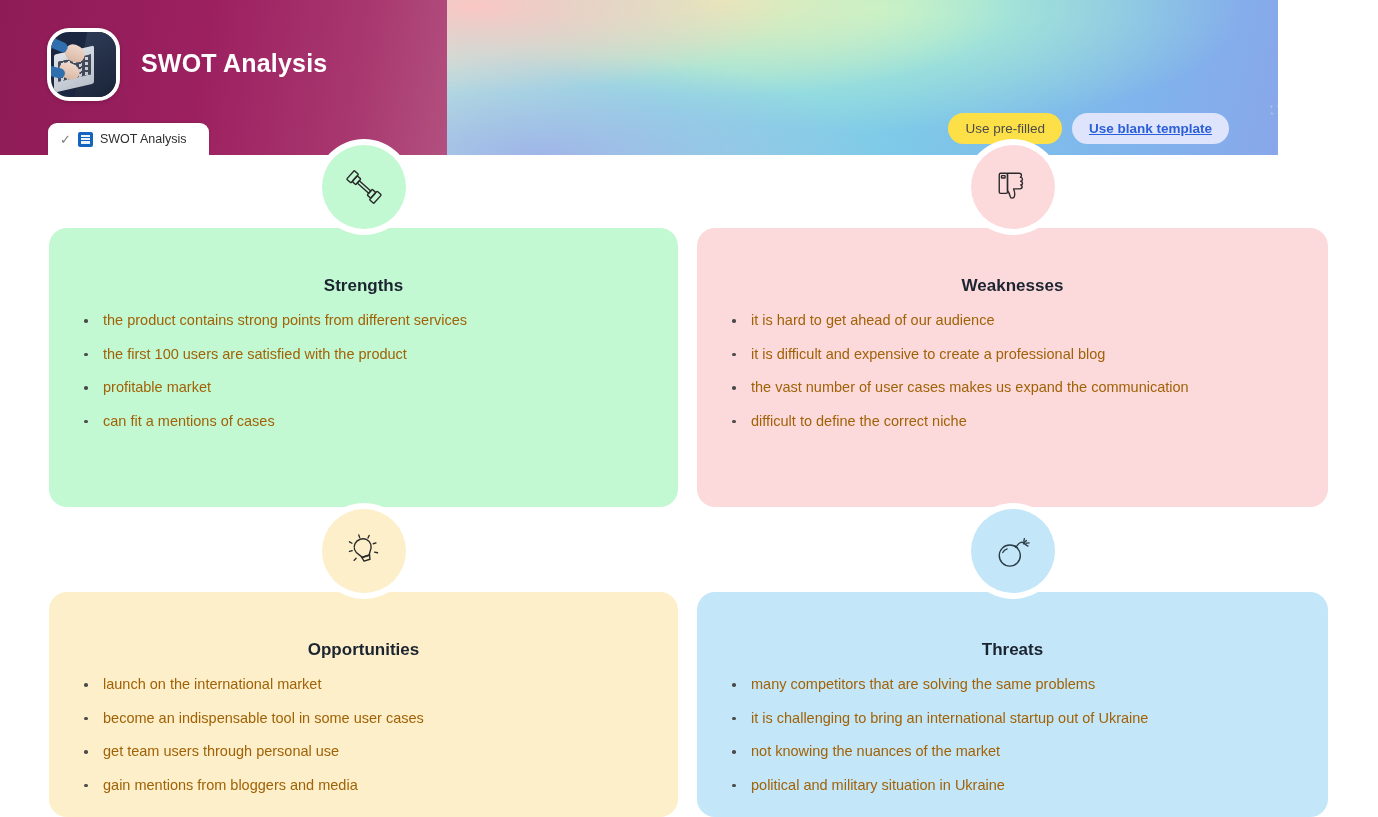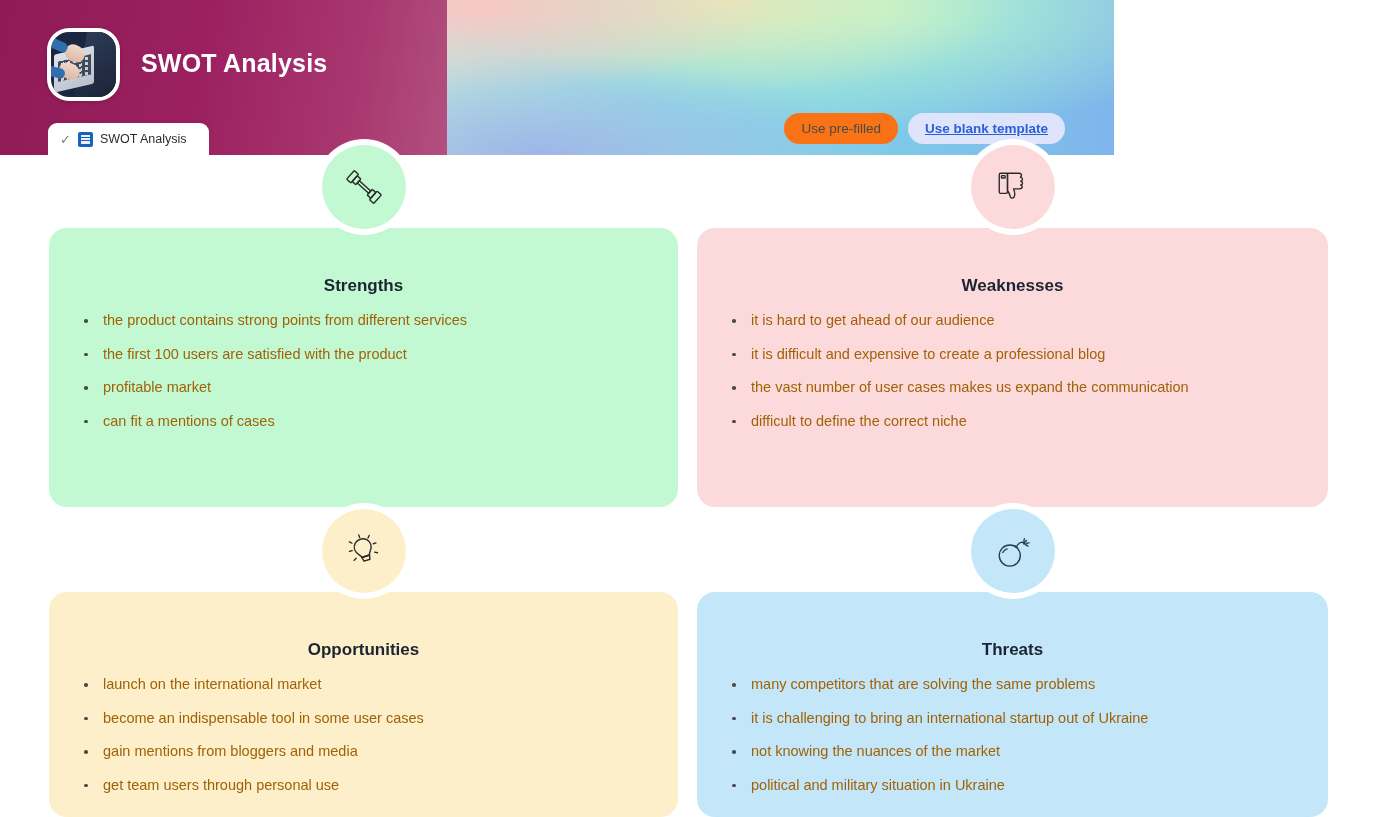--- a/index.html
+++ b/index.html
@@ -7,21 +7,21 @@
     width: 1378px;
     height: 817px;
     overflow: hidden;
     background: #ffffff;
     font-family: "Liberation Sans", sans-serif;
   }
 
   
   .header {
     position: relative;
-    width: 1114px;
+    width: 1278px;
     height: 155px;
     overflow: hidden;
   }
   .header-bg-left {
     position: absolute;
     left: 0; top: 0;
     width: 447px; height: 155px;
     background: linear-gradient(100deg, #8e1b56 0%, #9c2060 45%, #a8376f 78%, #b2507f 100%);
   }
   .header-bg-right {
@@ -159,21 +159,21 @@
   .btn {
     height: 31px;
     border: none;
     border-radius: 16px;
     font-size: 13.5px;
     padding: 0 17px;
     cursor: pointer;
     font-family: "Liberation Sans", sans-serif;
     white-space: nowrap;
   }
-  .btn-prefilled { background: #f97316; color: #4a4a4a; }
+  .btn-prefilled { background: #fde047; color: #4a4a4a; }
   .btn-blank { background: #dde4fb; color: #2b5fd9; font-weight: bold; text-decoration: underline; }
 
   
   .board {
     position: relative;
     width: 1378px;
     height: 662px;
     background: #ffffff;
   }
 
@@ -344,22 +344,22 @@
           <path d="M24 10.5c-5.3 0-9.3 4-9.3 8.9 0 3.3 1.9 5.6 3.3 7.3 1 1.2 1.6 2 1.6 3.3h8.8c0-1.3.6-2.1 1.6-3.3 1.4-1.7 3.3-4 3.3-7.3 0-4.9-4-8.9-9.3-8.9z"></path>
           <path d="M19.6 30h8.8l-1 4.6h-6.8z"></path>
           <path d="M24 5.5v3.2M34.6 9.6l-2.1 2.3M39.2 19.6h-3.1M12 9.6l2.1 2.3M8.8 19.6h3.1M10.6 30.4l2.8-1.6M37.4 30.4l-2.8-1.6"></path>
         </g>
       </svg>
     </div>
     <div class="quad-title">Opportunities</div>
     <ul class="quad-list">
       <li>launch on the international market</li>
       <li>become an indispensable tool in some user cases</li>
+      <li>get team users through personal use</li>
       <li>gain mentions from bloggers and media</li>
-      <li>get team users through personal use</li>
     </ul>
   </div>
 
   <div class="quad quad-t">
     <div class="quad-icon">
       <svg width="44" height="44" viewBox="0 0 48 48" fill="none" stroke="#2a3b46" stroke-width="1.5" stroke-linecap="round" stroke-linejoin="round">
         <circle cx="20.5" cy="29" r="11.5"></circle>
         <path d="M27.2 19.8l2.6-3.3c1.8-2.3 4.4-2.6 6.1-1.2"></path>
         <path d="M26 18.3l3 2.4"></path>
         <path d="M38.6 12.6l-2.3 2.3M38.2 16.6l-2.6-.5M36.4 10.6l-.6 2.7M41.6 15.1l-2.8.3M40.4 18.6l-2.4-1.2"></path>

